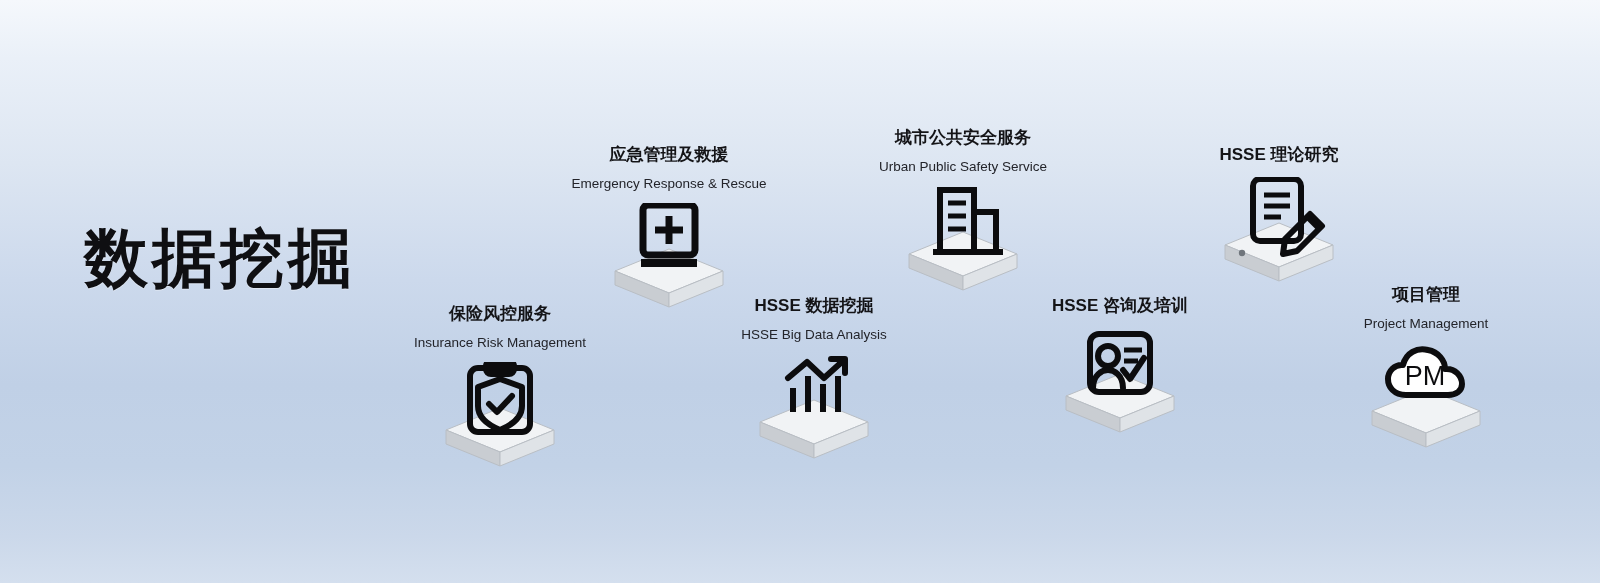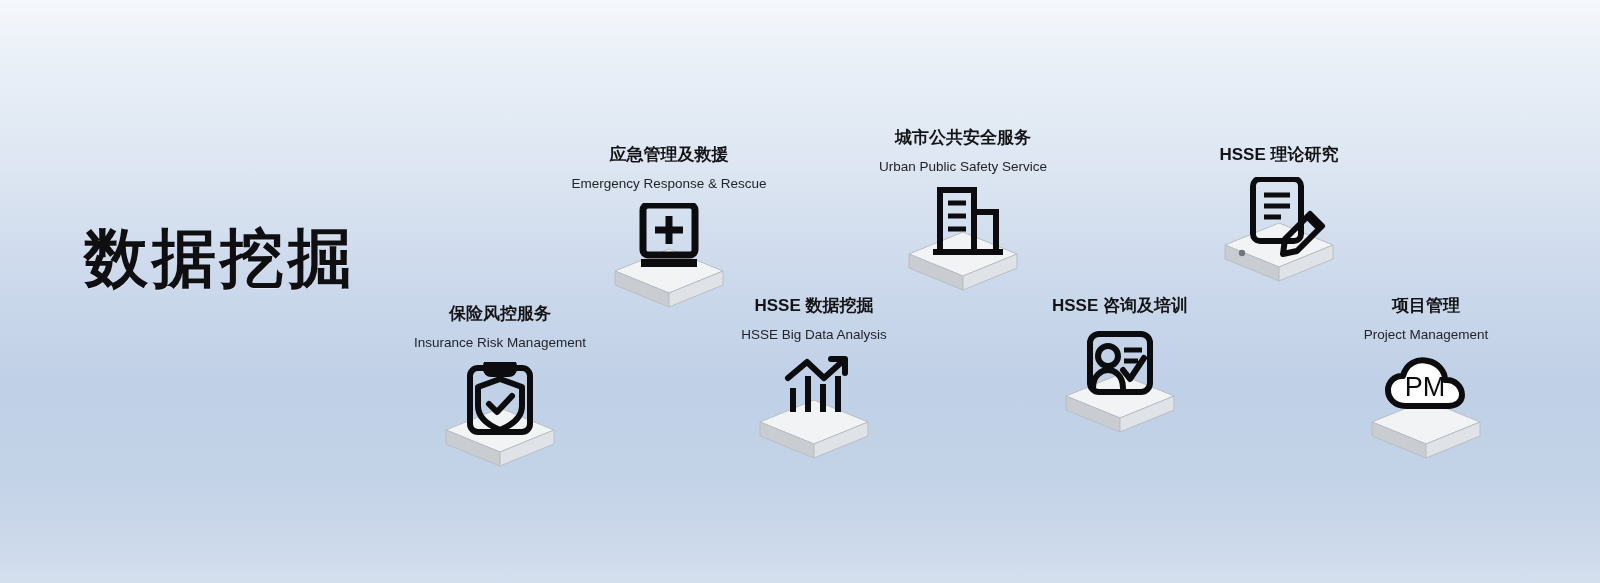--- a/index.html
+++ b/index.html
@@ -179,21 +179,21 @@
         </g>
         <g fill="none" stroke="#0c0c0e" stroke-width="6" stroke-linecap="round">
           <circle cx="58" cy="28" r="10"></circle>
           <path d="M43 60 C43 47 52 42 58 42 C64 42 73 47 73 60"></path>
         </g>
         <polyline points="73,42 80,51 94,30" fill="none" stroke="#0c0c0e" stroke-width="6" stroke-linecap="round" stroke-linejoin="round"></polyline>
       </svg>
     </div>
   </div>
 
-  <div class="cell" style="left:1296px;top:296px;">
+  <div class="cell" style="left:1296px;top:285px;">
     <div class="cn">项目管理</div>
     <div class="en">Project Management</div>
     <div class="artwork">
       <svg width="140" height="108" viewBox="0 0 140 108">
         <g>
           <polygon points="70,46 124,68 70,90 16,68" fill="#f1f3f5" stroke="#b9bec4" stroke-width="1"></polygon>
           <polygon points="16,68 70,90 70,104 16,82" fill="#c9cdd2" stroke="#b9bec4" stroke-width="1"></polygon>
           <polygon points="124,68 70,90 70,104 124,82" fill="#dfe3e7" stroke="#b9bec4" stroke-width="1"></polygon>
         </g>
         <path d="M50 52 C38 52 32 44 32 36 C32 28 39 21 47 22 C50 10 61 4 72 7 C82 9 89 17 89 26

